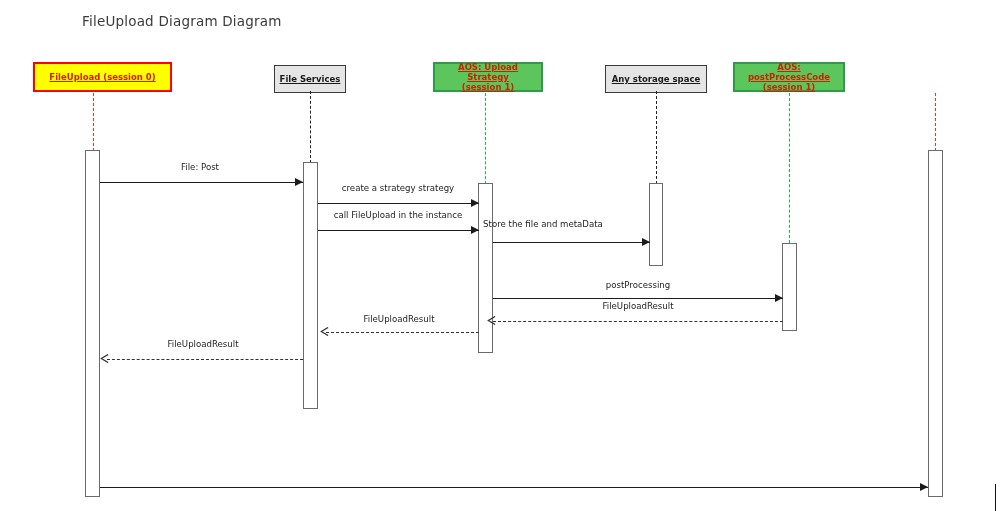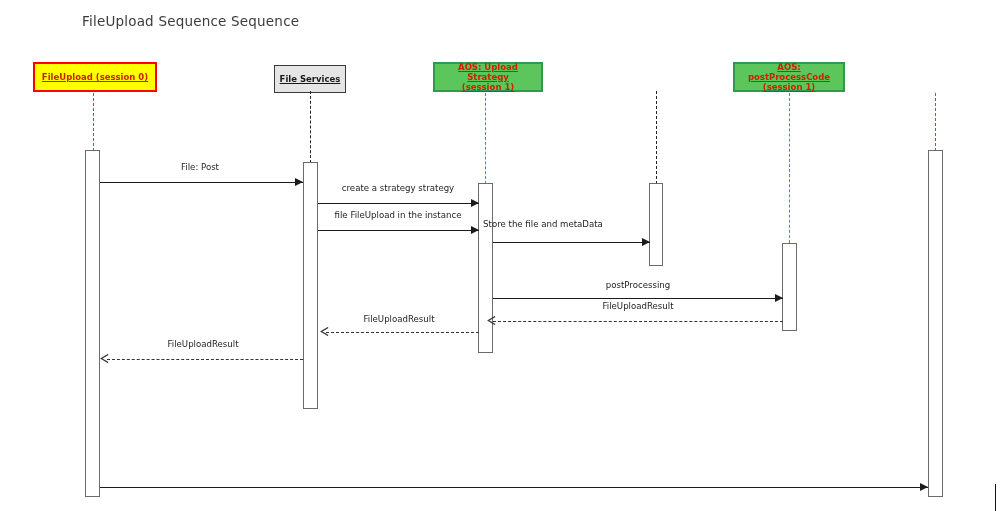--- a/index.html
+++ b/index.html
@@ -79,35 +79,38 @@
     white-space:nowrap;
     text-align:center;
   }
   .end-tick{position:absolute;border-left:1.6px solid #111;}
 </style>
 </head>
 <body>
 
 <div id="canvas">
 
-  <div class="diagram-title" style="left:82px;top:13px;">FileUpload Sequence Sequence</div>
+  <div class="diagram-title" style="left:82px;top:13px;">FileUpload Diagram Diagram</div>
 
-  <div class="participant p-yellow" style="left:33px;top:62px;width:124px;height:30px;">
+  <div class="participant p-yellow" style="left:33px;top:62px;width:139px;height:30px;">
     <span class="plabel">FileUpload (session 0)</span>
   </div>
 
   <div class="participant p-white" style="left:274px;top:65px;width:72px;height:25px;">
     <span class="plabel">File Services</span>
   </div>
 
   <div class="participant p-green" style="left:433px;top:62px;width:110px;height:30px;">
     <span class="plabel">AOS: Upload Strategy
 (session 1)</span>
   </div>
 
+  <div class="participant p-white" style="left:605px;top:65px;width:102px;height:25px;">
+    <span class="plabel">Any storage space</span>
+  </div>
 
   <div class="participant p-green" style="left:733px;top:62px;width:112px;height:30px;">
     <span class="plabel">AOS: postProcessCode
 (session 1)</span>
   </div>
 
 
   <div class="lifeline ll-red" style="left:93px;top:93px;height:58px;"></div>
   <div class="lifeline ll-black" style="left:310px;top:91px;height:72px;"></div>
   <div class="lifeline ll-green" style="left:485px;top:93px;height:91px;"></div>
@@ -123,21 +126,21 @@
   <div class="activation" style="left:928px;top:150px;width:15px;height:347px;"></div>
 
   <div class="msg-label" style="left:100px;top:162px;width:200px;">File: Post</div>
   <div class="msg-line" style="left:100px;top:182px;width:203px;"></div>
   <div class="arrow-head right" style="left:295px;top:178px;"></div>
 
   <div class="msg-label" style="left:318px;top:183px;width:160px;">create a strategy strategy</div>
   <div class="msg-line" style="left:318px;top:203px;width:161px;"></div>
   <div class="arrow-head right" style="left:471px;top:199px;"></div>
 
-  <div class="msg-label" style="left:318px;top:210px;width:160px;">file FileUpload in the instance</div>
+  <div class="msg-label" style="left:318px;top:210px;width:160px;">call FileUpload in the instance</div>
   <div class="msg-line" style="left:318px;top:230px;width:161px;"></div>
   <div class="arrow-head right" style="left:471px;top:226px;"></div>
 
   <div class="msg-label" style="left:465px;top:219px;width:156px;">Store the file and metaData</div>
   <div class="msg-line" style="left:493px;top:242px;width:157px;"></div>
   <div class="arrow-head right" style="left:642px;top:238px;"></div>
 
   <div class="msg-label" style="left:493px;top:280px;width:290px;">postProcessing</div>
   <div class="msg-line" style="left:493px;top:298px;width:290px;"></div>
   <div class="arrow-head right" style="left:775px;top:294px;"></div>

